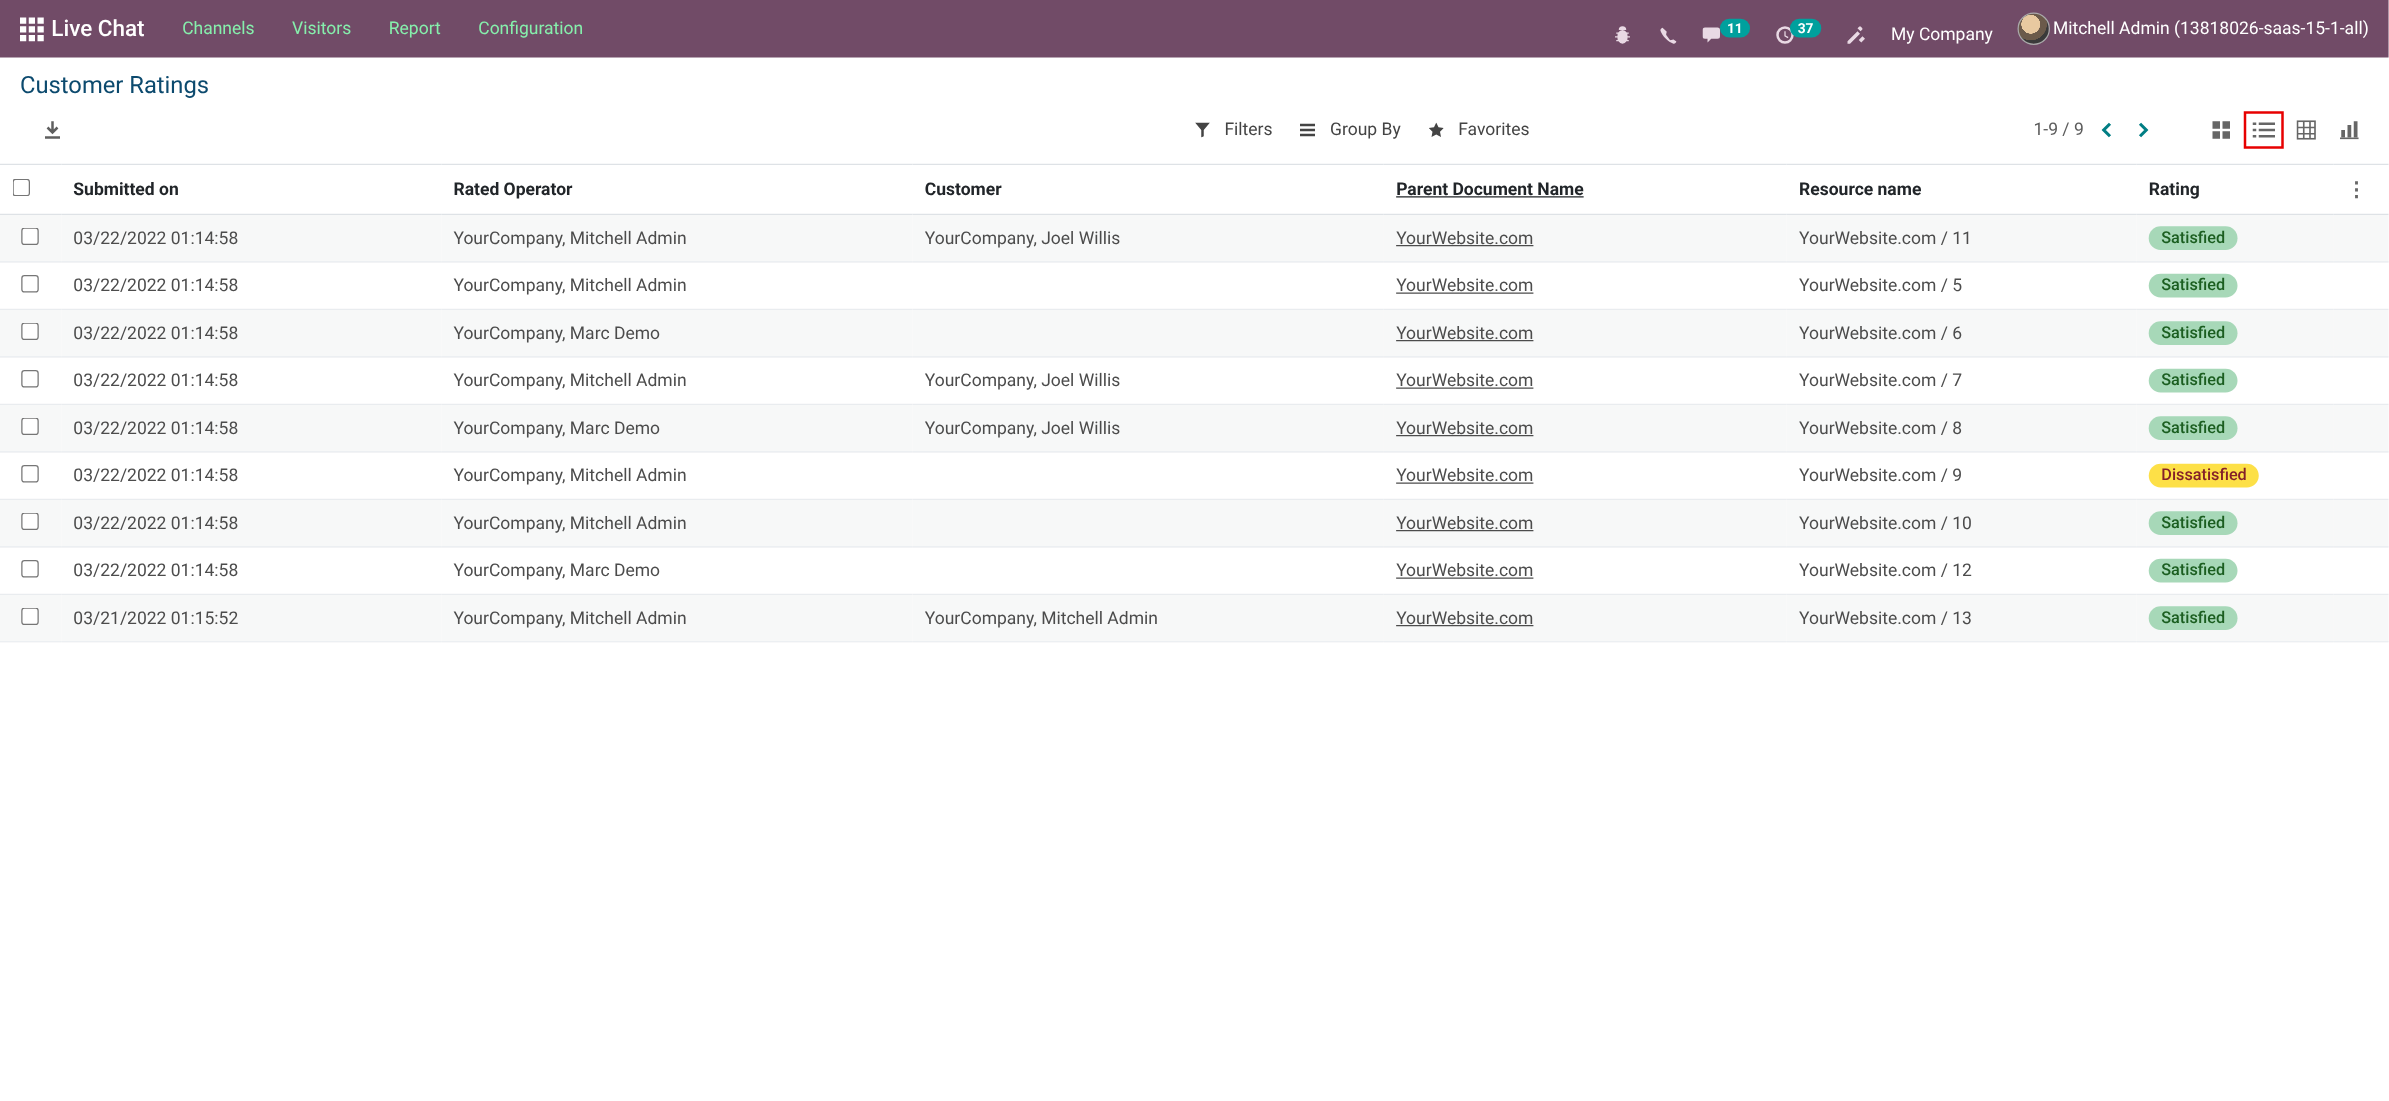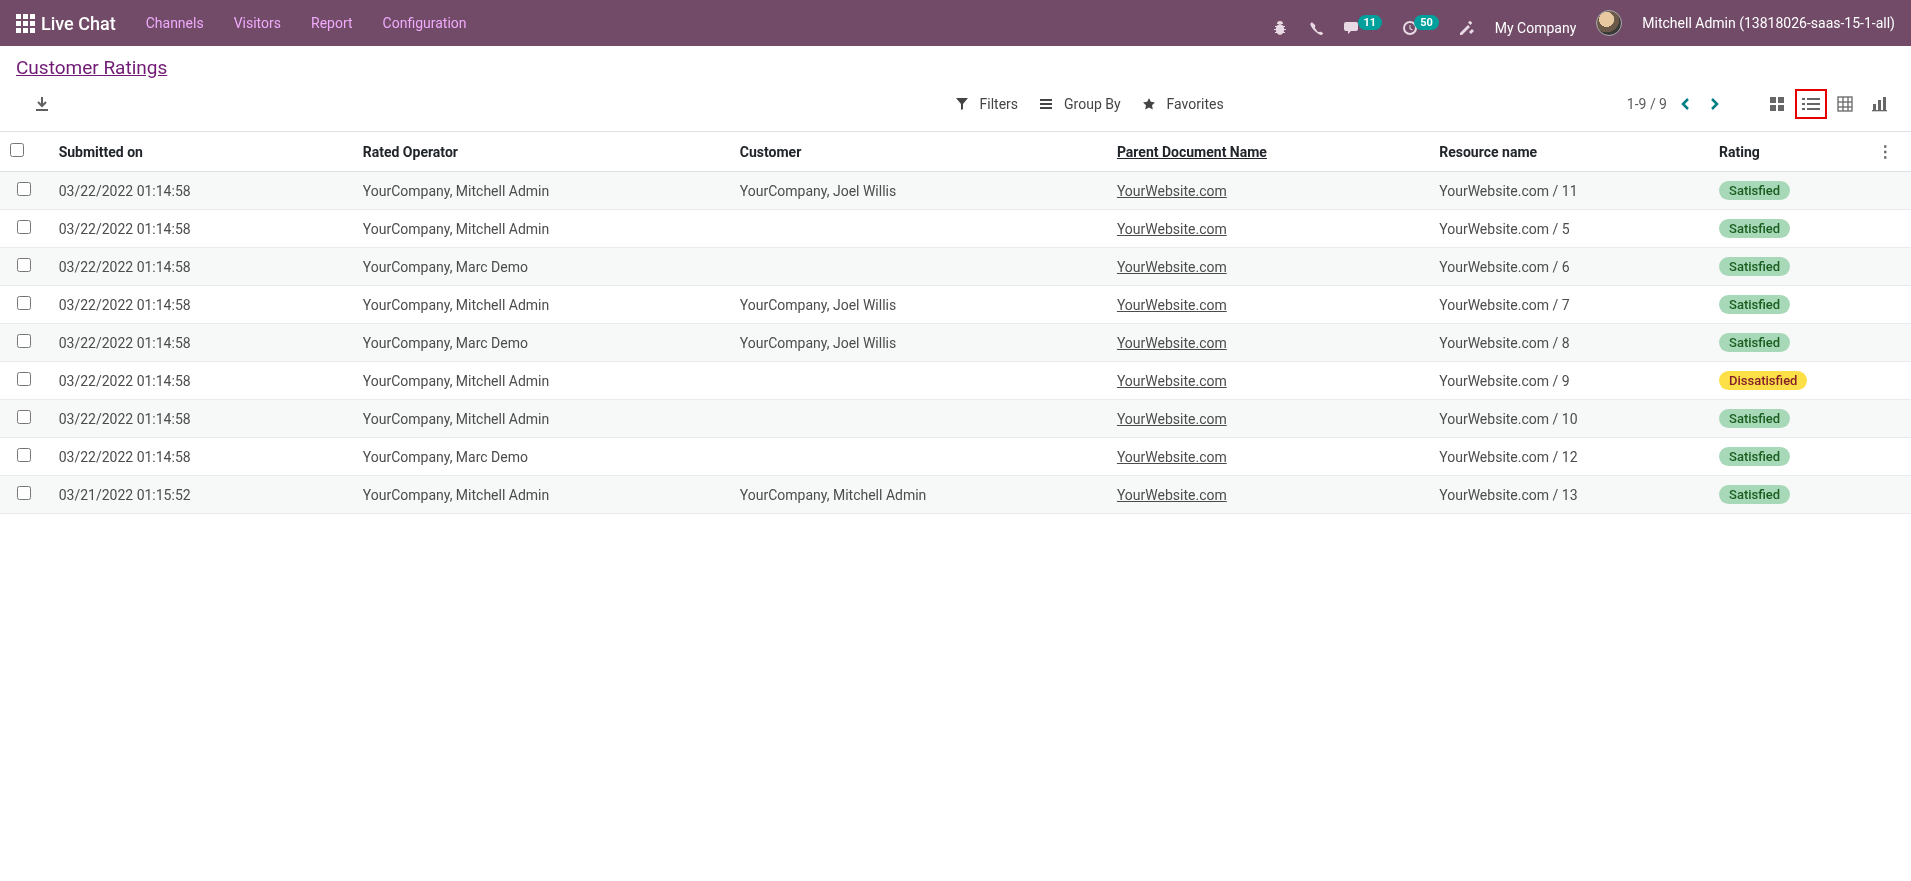--- a/index.html
+++ b/index.html
@@ -5,33 +5,33 @@
   * { box-sizing: border-box; margin: 0; padding: 0; }
   body { font-family: -apple-system, BlinkMacSystemFont, "Segoe UI", Roboto, "Helvetica Neue", Arial, sans-serif; font-size: 14px; color: #495057; background: #fff; }
 
   
   .navbar { background: #714B67; color: #fff; height: 46px; display: flex; align-items: center; padding: 0 16px; }
   .navbar-left { display: flex; align-items: center; }
   .apps-icon { display: grid; grid-template-columns: repeat(3, 5px); grid-template-rows: repeat(3, 5px); gap: 2px; cursor: pointer; }
   .apps-icon span { background: #fff; width: 5px; height: 5px; }
   .brand { font-size: 18px; font-weight: 500; margin-left: 6px; margin-right: 12px; }
   .nav-menu { display: flex; gap: 30px; margin-left: 18px; }
-  .nav-item { color: #f0abfc; cursor: pointer; font-size: 14px; }
+  .nav-item { color: #86efac; cursor: pointer; font-size: 14px; }
   .navbar-right { margin-left: auto; display: flex; align-items: flex-end; gap: 20px; }
   .systray-icon { color: #e9d9e4; cursor: pointer; position: relative; display: flex; align-items: center; }
   .badge { background: #00A09D; color: #fff; font-size: 11px; font-weight: 700; border-radius: 10px; padding: 1px 6px; margin-left: -4px; position: relative; top: -6px;}
   .company { color: #fff; font-size: 14px; }
-  .user-block { display: flex; align-items: center; gap: 20px; cursor: pointer; }
+  .user-block { display: flex; align-items: center; gap: 2px; cursor: pointer; }
   .avatar { width: 26px; height: 26px; border-radius: 50%; background: radial-gradient(circle at 40% 35%, #e8c9a0 0 35%, #6b5a4a 36% 60%, #3a3a3a 61% 100%); border: 1px solid #aaa;}
   .user-name { color: #fff; font-size: 14px; white-space: nowrap; }
 
   
   .control-panel { padding: 10px 16px 0 16px; }
   .cp-row1 { display: flex; align-items: center; }
-  .page-title { font-size: 19px; color: #701a75; text-decoration: underline; }
+  .page-title { font-size: 19px; color: #0c4a6e; }
   .search-wrap { margin-left: auto; flex: 0 0 50%; display: flex; align-items: center; border-bottom: 1px solid #00A09D; padding: 4px 0 6px 0; }
   .search-input { flex: 1; border: none; outline: none; font-size: 15px; color: #555; background: transparent; }
   .search-input::placeholder { color: #888; }
   .search-icon-btn { color: #666; cursor: pointer; padding: 0 4px;}
 
   .cp-row2 { display: flex; align-items: center; margin-top: 10px; padding-bottom: 10px;}
   .export-btn { color: #5f5f5f; cursor: pointer; padding: 2px 6px; margin-left: 12px;}
   .cp-middle { margin-left: auto; display: flex; align-items: center; gap: 22px; flex: 0 0 50%;}
   .cp-btn { display: flex; align-items: center; gap: 12px; color: #444; cursor: pointer; font-size: 14px; }
   .cp-btn .ico { font-size: 12px; }
@@ -103,21 +103,21 @@
     <div class="systray-icon">
       <svg width="18" height="16" viewBox="0 0 18 16" fill="currentColor">
           <path d="M2 2h10a2 2 0 0 1 2 2v5a2 2 0 0 1-2 2H7l-3 3v-3H2a2 2 0 0 1-2-2V4a2 2 0 0 1 2-2z"></path>
         </svg>
       <span class="badge">11</span>
     </div>
     <div class="systray-icon">
       <svg width="16" height="16" viewBox="0 0 16 16" fill="currentColor">
           <path d="M8 15A7 7 0 1 1 8 1a7 7 0 0 1 0 14zM8 3a5 5 0 1 0 .001 10.001A5 5 0 0 0 8 3zm.5 2v3.3l2.3 1.3-.6 1-2.7-1.6V5h1z"></path>
         </svg>
-      <span class="badge">50</span>
+      <span class="badge">37</span>
     </div>
     <div class="systray-icon">
       <svg width="16" height="16" viewBox="0 0 16 16" fill="currentColor">
           <path d="M1 13l8-8 2 2-8 8H1v-2zm11.7-9.3a1 1 0 0 0 0-1.4l-1-1a1 1 0 0 0-1.4 0L9 2.6 11.4 5l1.3-1.3z"></path>
           <path d="M13 9l2 2-3 3-2-2 3-3z"></path>
         </svg>
     </div>
     <div class="company">My Company</div>
     <div class="user-block">
       <div class="avatar"></div>

